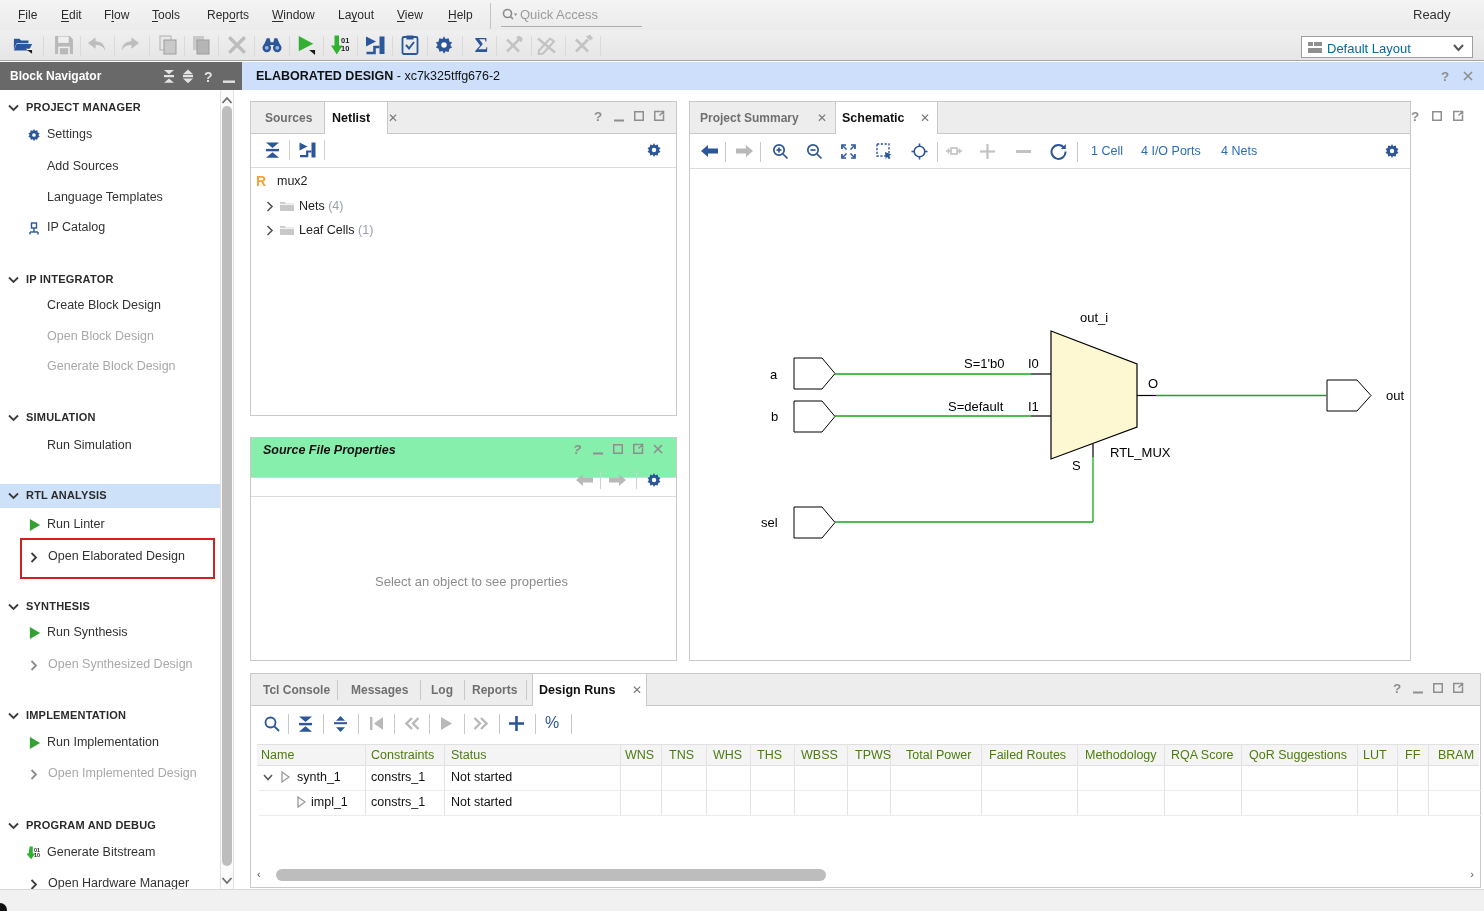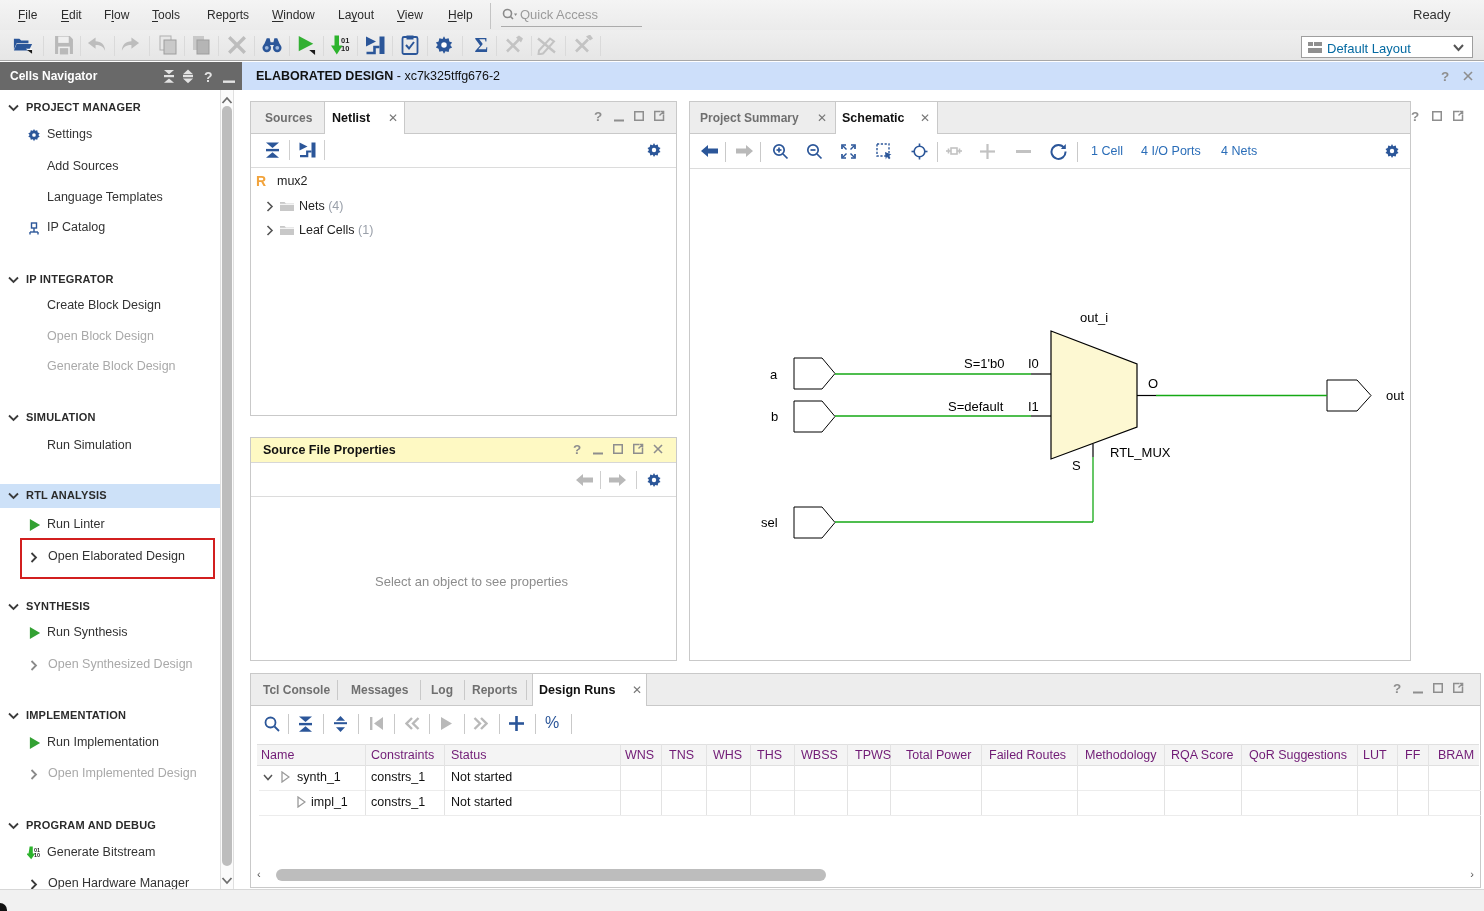--- a/index.html
+++ b/index.html
@@ -50,34 +50,34 @@
 .panel { position:absolute; background:#fff; border:1px solid #c9c9c9; }
 .tabbar { position:absolute; left:0; top:0; right:0; height:32px; background:#ededed; border-bottom:1px solid #c9c9c9; }
 .tab-act { position:absolute; top:0; height:32px; background:#fff; border-left:1px solid #c9c9c9; border-right:1px solid #c9c9c9; }
 .tab-act .lbl { position:absolute; top:9px; font-weight:bold; color:#111; font-size:12.5px; }
 .tab-x { position:absolute; top:9px; color:#777; font-size:12px; }
 .tab-inact { position:absolute; top:9px; color:#6f6f6f; font-weight:bold; font-size:12px; }
 
 #src-panel { left:250px; top:101px; width:427px; height:315px; }
 #src-tools { position:absolute; left:0; top:32px; right:0; height:34px; border-bottom:1px solid #dcdcdc; }
 #prop-panel { left:250px; top:437px; width:427px; height:224px; }
-#prop-hdr { position:absolute; left:0; top:0; right:0; height:25px; background:#fef9c3; border-bottom:1px solid #d7d7d7; }
+#prop-hdr { position:absolute; left:0; top:0; right:0; height:40px; background:#86efac; border-bottom:1px solid #d7d7d7;font-style:italic; }
 #prop-hdr .t { position:absolute; left:12px; top:5px; font-weight:bold; font-size:12.5px; color:#111; }
 #prop-tools { position:absolute; left:0; top:25px; right:0; height:34px; border-bottom:1px solid #dcdcdc; }
 #prop-msg { position:absolute; left:16px; right:0; top:136px; text-align:center; color:#8c8c8c; font-size:13px; }
 
 #sch-panel { left:689px; top:101px; width:722px; height:560px; }
 #sch-tools { position:absolute; left:0; top:32px; right:0; height:35px; border-bottom:1px solid #dcdcdc; }
 .bluelink { position:absolute; top:10px; color:#2a6db8; font-size:12.5px; }
 
 #bot-panel { left:250px; top:673px; width:1231px; height:215px; }
 #bot-tools { position:absolute; left:0; top:32px; right:0; height:36px; }
 .tsep { position:absolute; top:6px; width:1px; height:20px; background:#c9c9c9; }
 .col { position:absolute; top:0; height:100%; border-right:1px solid #e3e3e3; }
-.hcell { position:absolute; top:74px; font-size:12.5px; color:#701a75; }
+.hcell { position:absolute; top:74px; font-size:12.5px; color:#4d7c0f; }
 .rcell { position:absolute; font-size:12.5px; color:#111; }
 .rowline { position:absolute; left:8px; height:1px; background:#ececec; }
 #hsb { position:absolute; left:2px; right:2px; top:192px; height:19px; }
 #hsb-thumb { position:absolute; left:23px; top:3px; width:550px; height:12px; background:#bdbdbd; border-radius:6px; }
 svg { display:block; }
 </style>
 </head>
 <body>
 
 <div id="menubar" class="abs">
@@ -213,21 +213,21 @@
     <rect x="6" y="0" width="8" height="4" fill="#8f8f8f"></rect>
     <rect x="0" y="6" width="14" height="5" fill="#8f8f8f"></rect>
   </svg>
   <span class="txt">Default Layout</span>
   <svg style="position:absolute;right:8px;top:7px" width="11" height="8" viewBox="0 0 11 8">
     <path d="M1 1 L5.5 6 L10 1" fill="none" stroke="#555" stroke-width="2"></path>
   </svg>
 </div>
 
 <div id="flowhdr" class="abs">
-    <span class="t">Cells Navigator</span>
+    <span class="t">Block Navigator</span>
   <svg style="position:absolute;left:163px;top:7px" width="76" height="15" viewBox="0 0 76 15">
     <g fill="#e3e3e3">
       <path d="M1 1 H11 L6 5.2 Z"></path>
         <rect x="1" y="6" width="10" height="2.2"></rect>
         <path d="M6 9.5 L11 13.7 H1 Z"></path>
       <path d="M25 0.5 l5 4.7 h-10 z"></path>
         <rect x="20" y="6" width="10" height="2.2"></rect>
         <path d="M25 14.2 l-5-4.7 h10 z"></path>
     </g>
     <text x="41" y="13" font-size="14" font-weight="bold" fill="#e3e3e3" font-family="Liberation Sans">?</text>
@@ -392,21 +392,21 @@
 <svg class="abs" style="left:221px;top:876px" width="12" height="9" viewBox="0 0 12 9">
     <path d="M1.5 2 L6 7 L10.5 2" fill="none" stroke="#6e6e6e" stroke-width="1.8"></path>
   </svg>
 
 <div id="statusbar" class="abs"></div>
 <div id="blcorner" class="abs"></div>
 
 <div id="src-panel" class="panel">
   <div class="tabbar">
     <span class="tab-inact" style="left:14px">Sources</span>
-    <div class="tab-act" style="left:73px;width:81px;">
+    <div class="tab-act" style="left:73px;width:64px;">
         <span class="lbl" style="left:7px">Netlist</span>
         <span class="tab-x" style="left:63px">✕</span>
       </div>
     <svg style="position:absolute;left:342px;top:6px" width="76" height="16" viewBox="0 0 76 16">
         <text x="1" y="13" font-size="13.5" font-weight="bold" fill="#8e8e8e" font-family="Liberation Sans">?</text>
         <rect x="21" y="11.5" width="10" height="2" fill="#8e8e8e"></rect>
         <rect x="41.75" y="3.75" width="8.5" height="8.5" fill="none" stroke="#8e8e8e" stroke-width="1.5"></rect>
         <path d="M70.5 6.5 V12.25 H61.75 V3.5 H67.5" fill="none" stroke="#8e8e8e" stroke-width="1.5"></path>
         <path d="M66.5 7.5 L70 4 M70.6 6.2 V3.4 H67.8" fill="none" stroke="#8e8e8e" stroke-width="1.4"></path>
       </svg>

